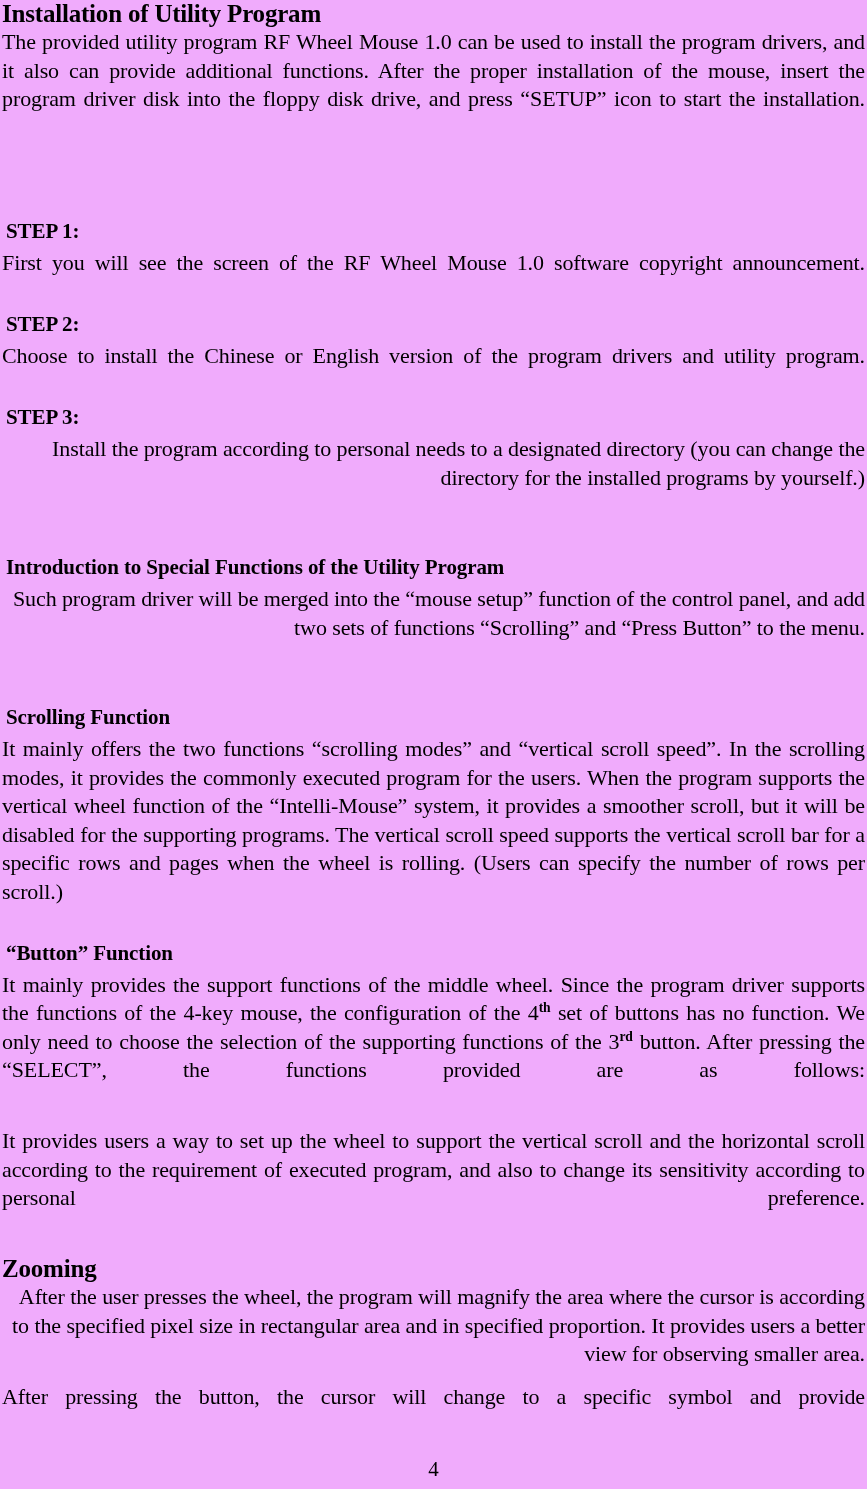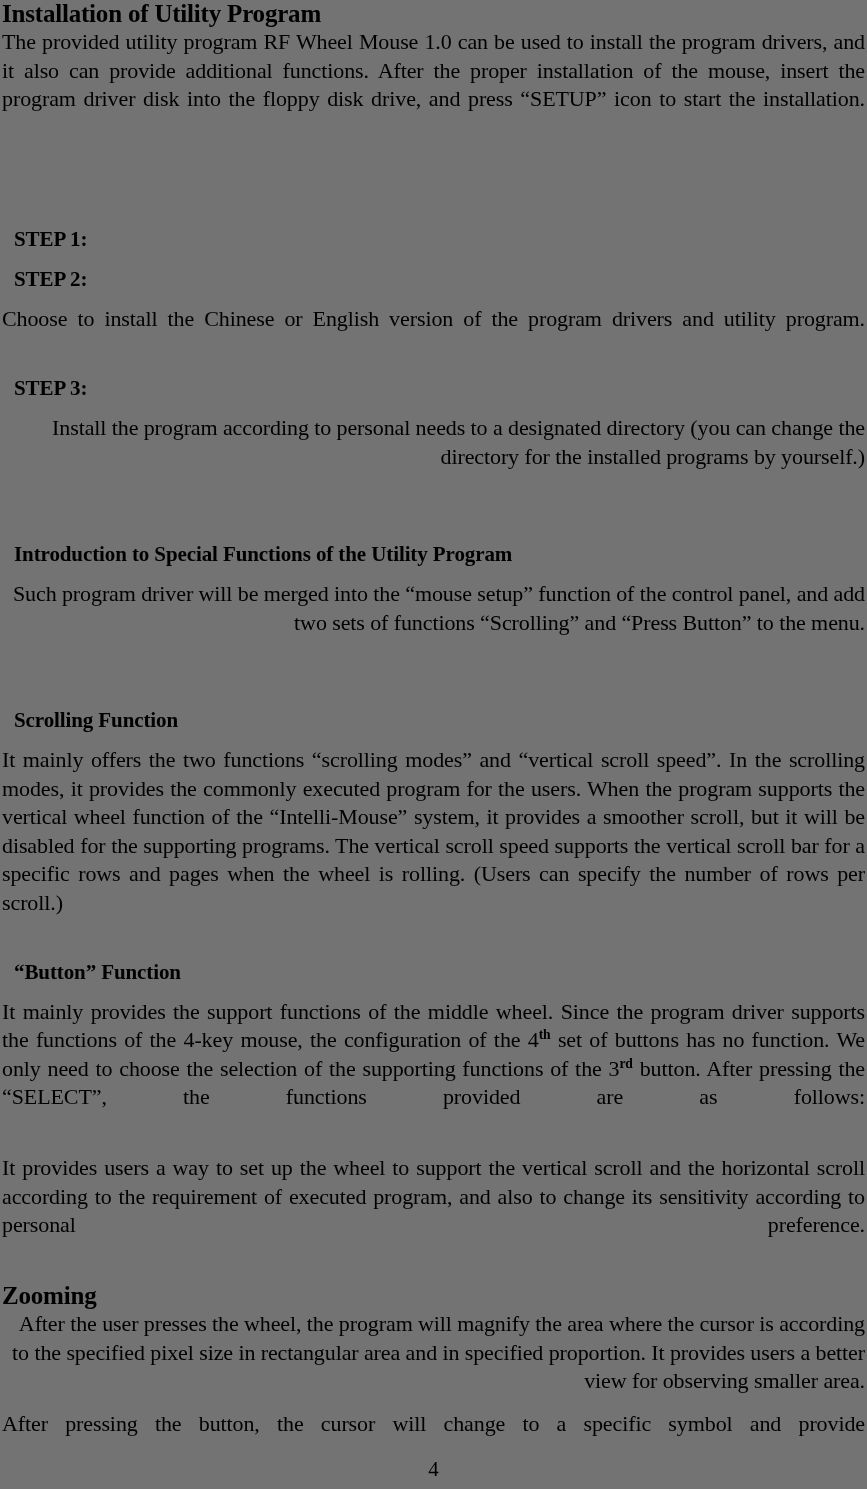--- a/index.html
+++ b/index.html
@@ -4,39 +4,39 @@
 <style>
   html, body {
     margin: 0;
     padding: 0;
     background: #ffffff;
   }
   .page {
     position: relative;
     width: 867px;
     height: 1489px;
-    background: #737373;
+    background: #f0abfc;
     color: #000000;
     font-family: "Liberation Serif", "DejaVu Serif", serif;
     overflow: hidden;
     box-sizing: border-box;
     padding: 0 2px;
   }
   .h1 {
     font-size: 25px;
     font-weight: bold;
     line-height: 28px;
     margin: 0;
     letter-spacing: -0.2px;
   }
   .h3 {
     font-size: 21px;
     font-weight: bold;
     line-height: 28px;
-    margin: 12px;
+    margin: 4px;
     letter-spacing: -0.1px;
   }
   .p {
     font-size: 22px;
     line-height: 28.5px;
     margin: 0;
     text-align: justify;
     text-justify: inter-word;
     letter-spacing: -0.1px;
   }
@@ -78,20 +78,21 @@
   <h1 class="h1">Installation of Utility Program</h1>
 
   <p class="p last-justify">The provided utility program  RF Wheel Mouse 1.0 can be used to install the program drivers, and it also can provide additional functions. After the proper installation of the mouse, insert the program driver disk into the floppy disk drive, and press “SETUP” icon to start the installation.</p>
 
   <div class="spacer-line"></div>
   <div class="spacer-line"></div>
   <div class="spacer-half"></div>
 
   <h3 class="h3">STEP 1:</h3>
 
+  <p class="p last-justify">First you will see the screen of the  RF Wheel Mouse 1.0  software copyright announcement.</p>
 
   <h3 class="h3">STEP 2:</h3>
 
   <p class="p last-justify">Choose to install the Chinese or English version of the program drivers and utility program.</p>
 
   <h3 class="h3">STEP 3:</h3>
 
   <p class="p p-left">Install the program according to personal needs to a designated directory (you can change the directory for the installed programs by yourself.)</p>
 
   <div class="spacer-line"></div>

